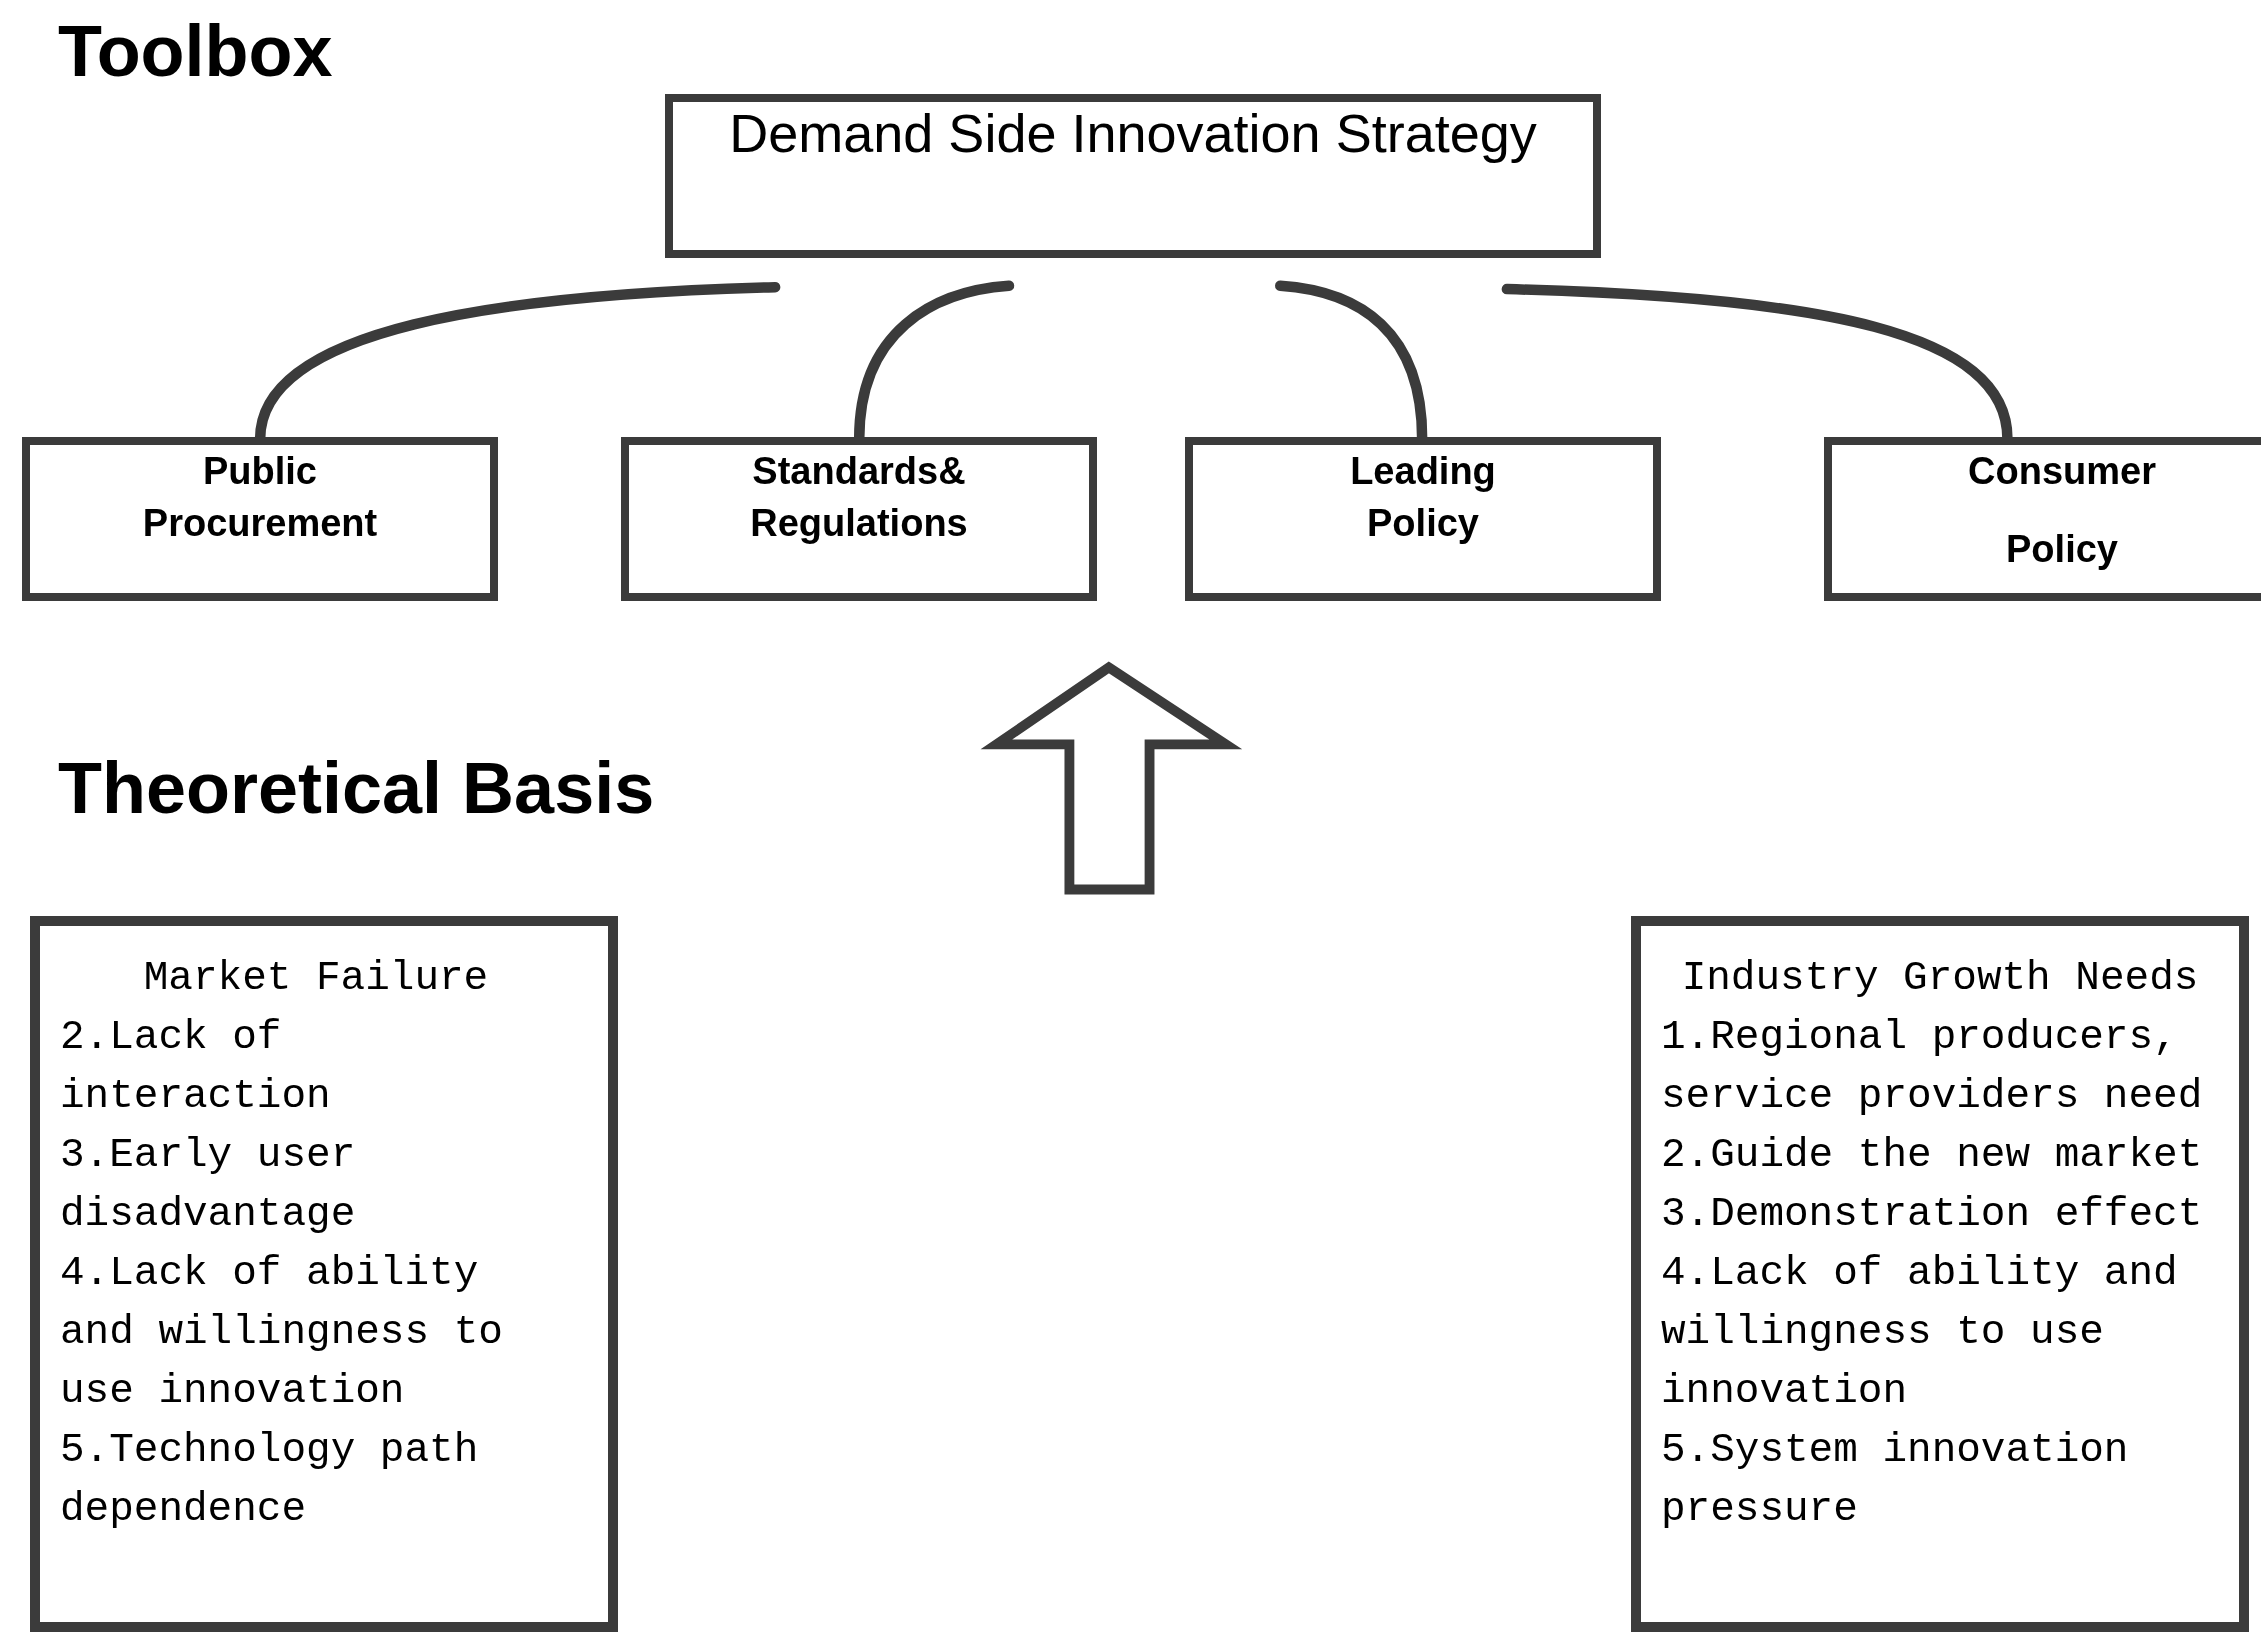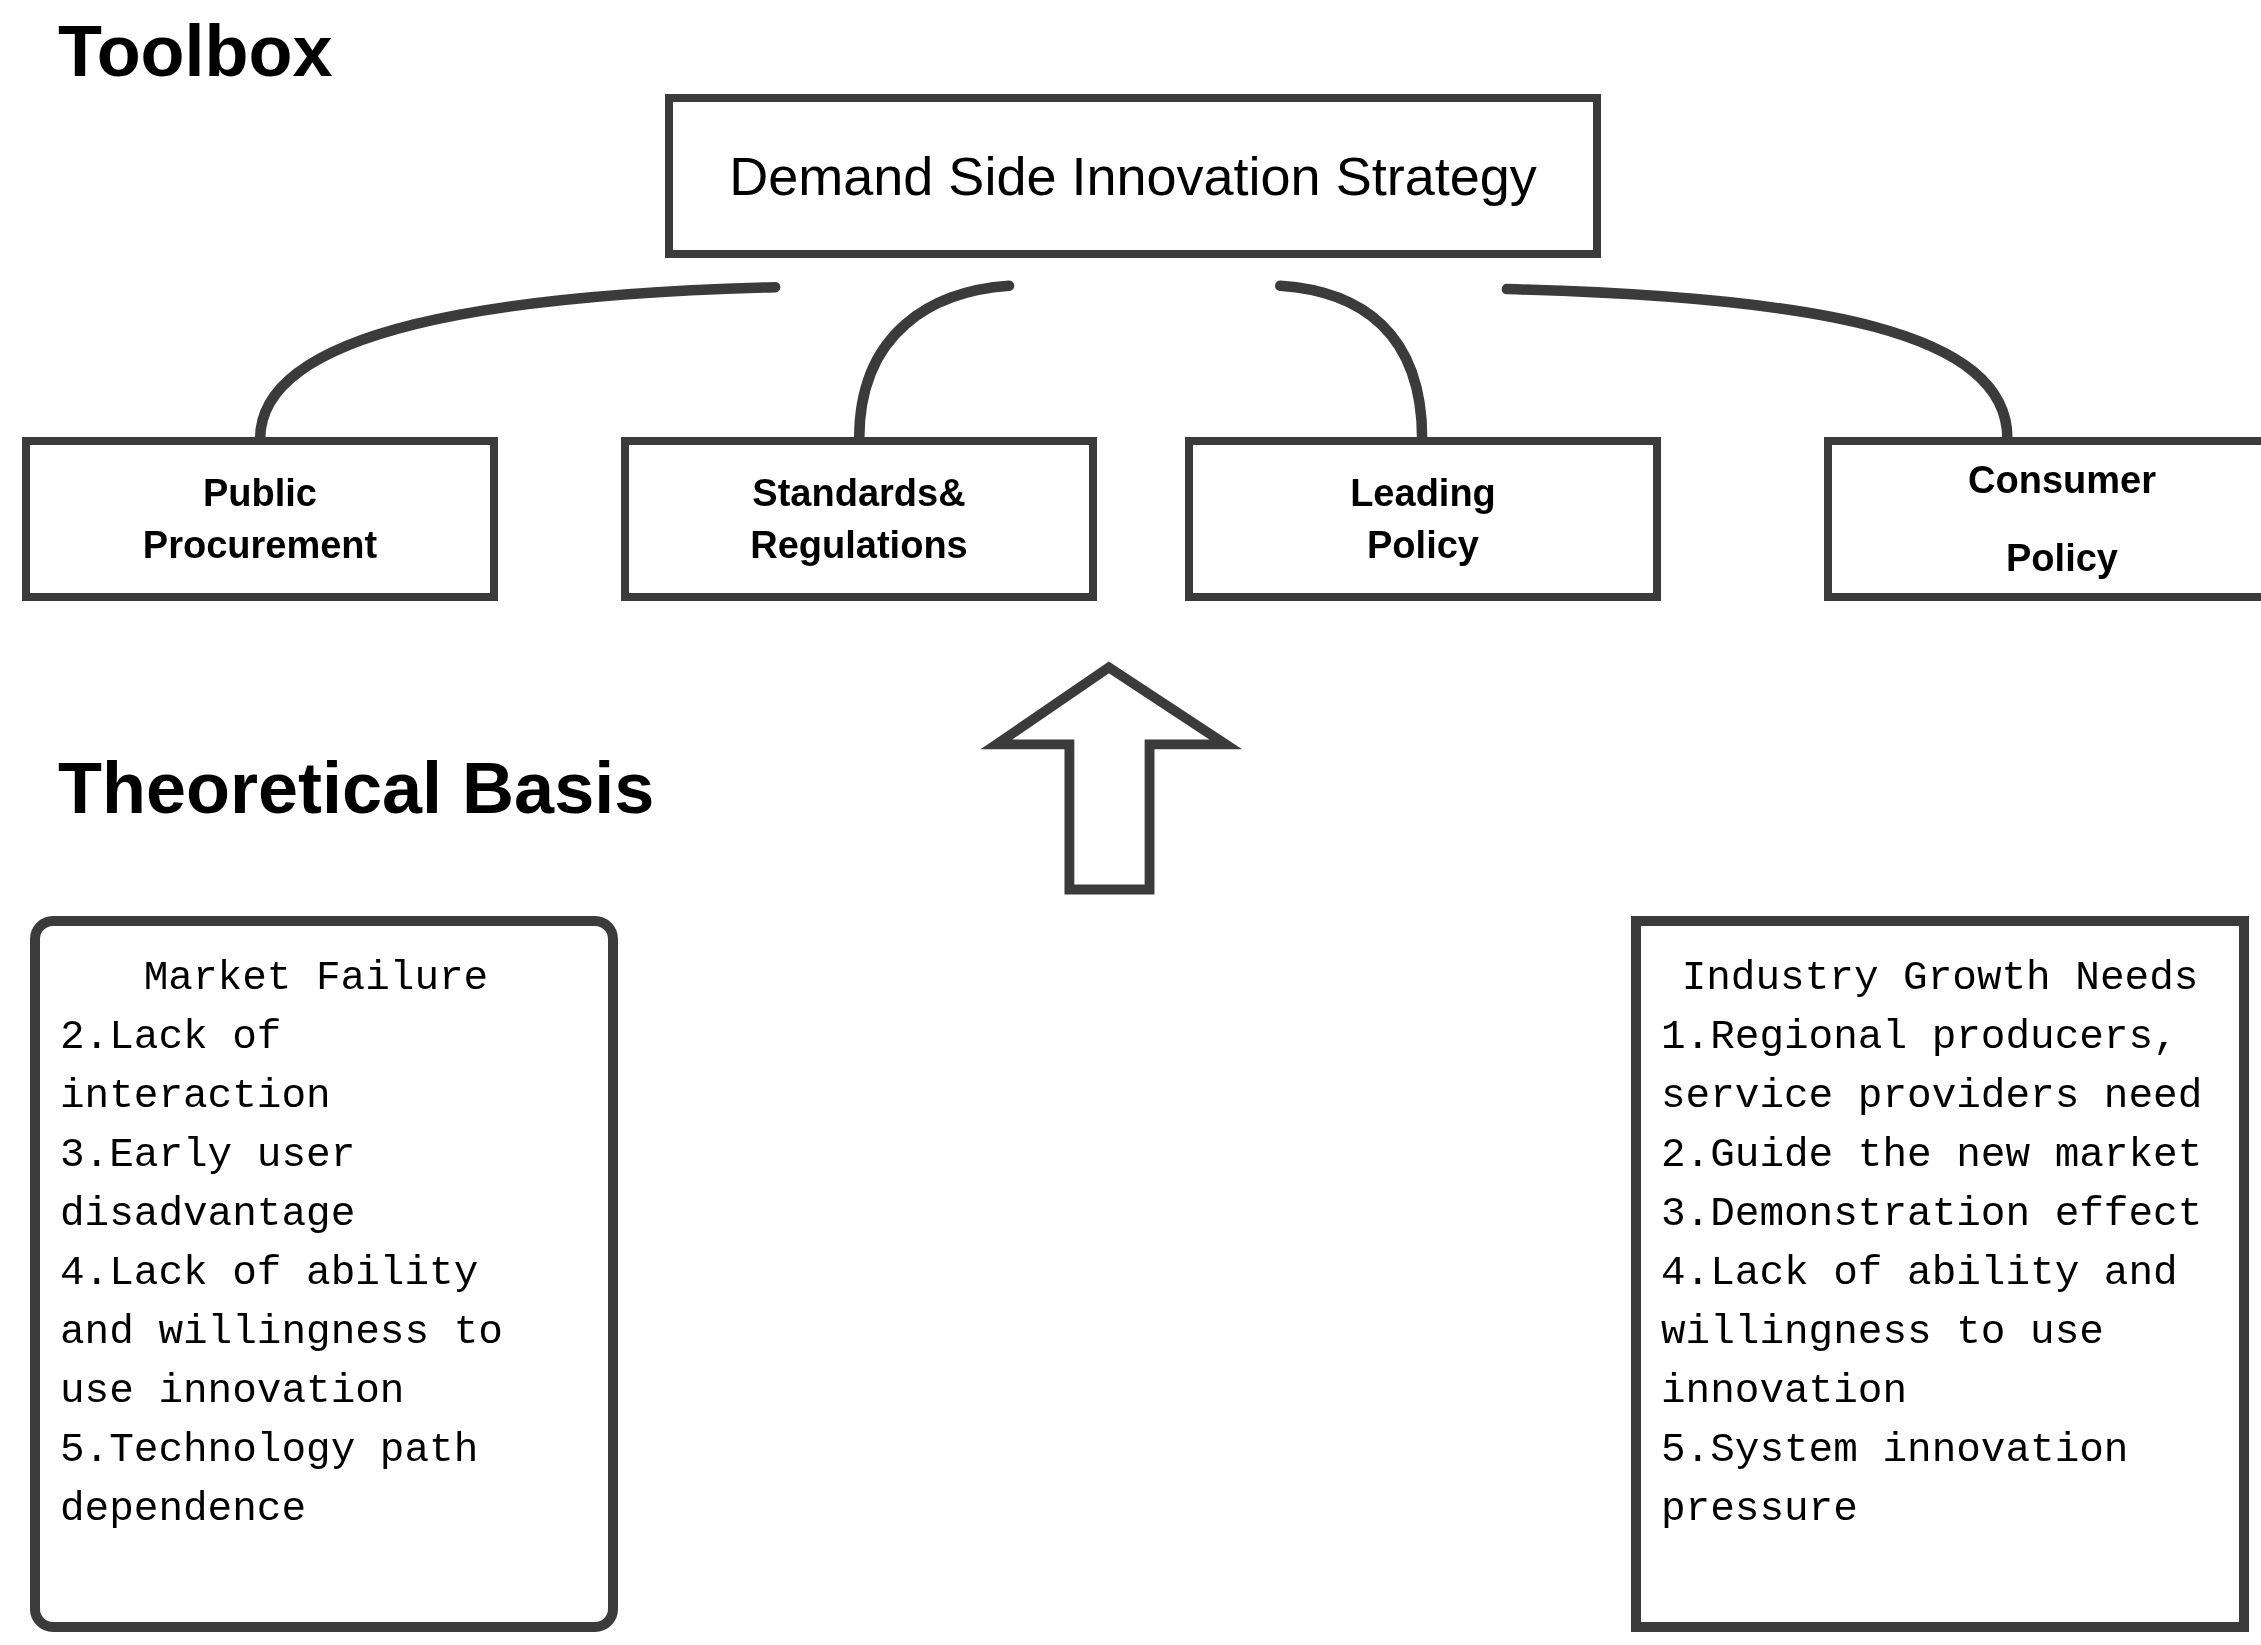--- a/index.html
+++ b/index.html
@@ -22,21 +22,20 @@
   #toolbox-heading{left:58px;top:12px;}
   #theory-heading{left:58px;top:749px;}
   .box{
     position:absolute;
     box-sizing:border-box;
     border:8.5px solid var(--stroke);
     background:var(--bg);
     display:flex;
     flex-direction:column;
     align-items:center;
-    justify-content:center;
     text-align:center;
   }
   #strategy-box{
     left:665px;top:94px;width:936px;height:164px;
     font-size:54px;font-weight:normal;
   }
   .tool-box{
     top:437px;width:476px;height:164px;
     font-size:38px;font-weight:bold;line-height:1.38;
   }
@@ -58,21 +57,21 @@
     position:absolute;
     top:916px;height:716px;
     box-sizing:border-box;
     border:10.5px solid var(--stroke);
     background:var(--bg);
     font-family:"Liberation Mono",monospace;
     font-size:41px;
     line-height:59px;
     color:var(--ink);
   }
-  #basis-box-0{left:30px;width:588px;padding:23px 36px 0 20px;border-radius:23px;}
+  #basis-box-0{left:30px;width:588px;padding:23px 36px 0 20px;}
   #basis-box-1{left:824px;width:558px;padding:23px 16.4px 0 16.4px;}
   #basis-box-2{left:1631px;width:618px;padding:23px 20px 0 20px;}
   .basis-title{text-align:center;}
   .basis-item{text-align:left;}
 </style>
 </head>
 <body>
 
 <div class="canvas">
 

